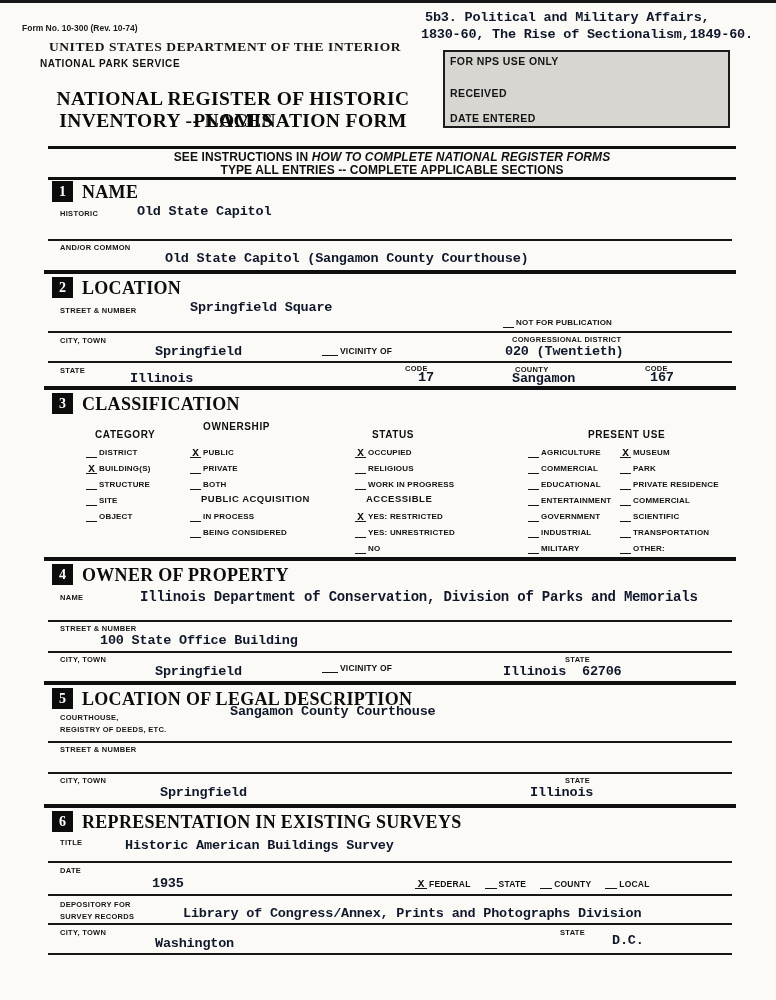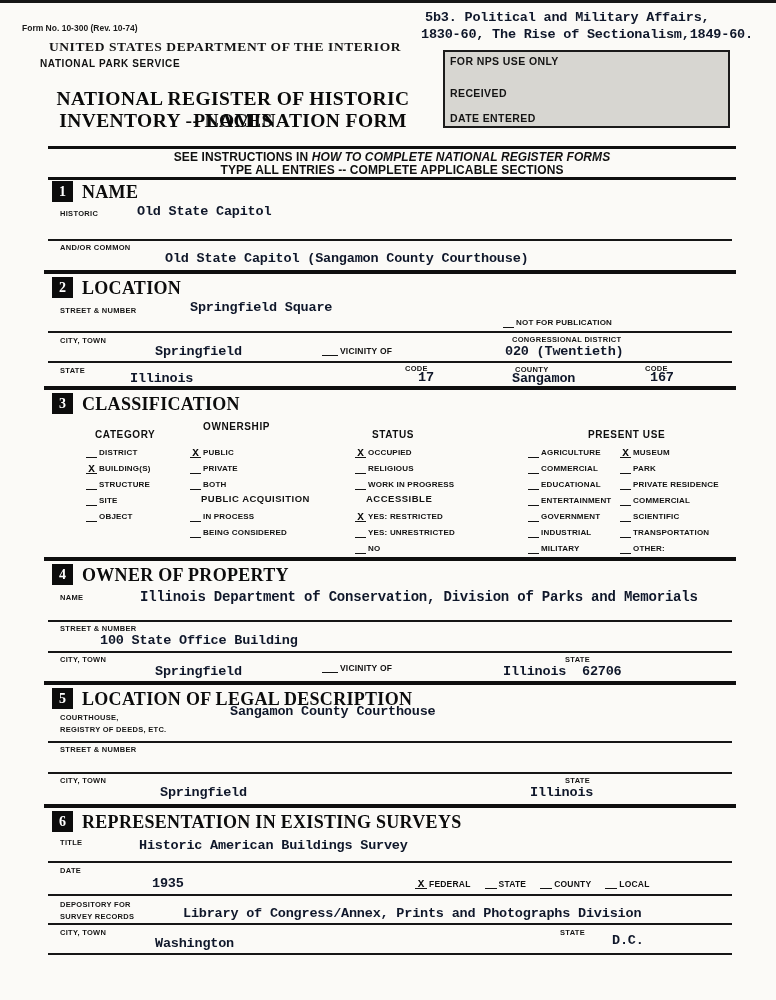--- a/index.html
+++ b/index.html
@@ -281,21 +281,21 @@
   <div class="typed" style="left:160px;top:785px">Springfield</div>
   <div class="lbl" style="left:565px;top:777px">STATE</div>
   <div class="typed" style="left:530px;top:785px">Illinois</div>
 
   <div class="bar" style="left:44px;top:804px;width:692px"></div>
   <div class="sec-head" style="left:52px;top:811px">
     <span class="sec-num">6</span>
     <span class="sec-title">REPRESENTATION IN EXISTING SURVEYS</span>
   </div>
   <div class="lbl" style="left:60px;top:839px">TITLE</div>
-  <div class="typed" style="left:139px;top:838px">Historic American Buildings Survey</div>
+  <div class="typed" style="left:125px;top:838px">Historic American Buildings Survey</div>
   <div class="rule" style="left:48px;top:861px;width:684px"></div>
   <div class="lbl" style="left:60px;top:867px">DATE</div>
   <div class="typed" style="left:152px;top:876px">1935</div>
   <div class="levels" style="left:415px;top:876px">
       <div class="cls-item">
         <span class="blank">X</span>
         <span class="cls-label">FEDERAL</span>
       </div>
       <div class="cls-item">
         <span class="blank"></span>

